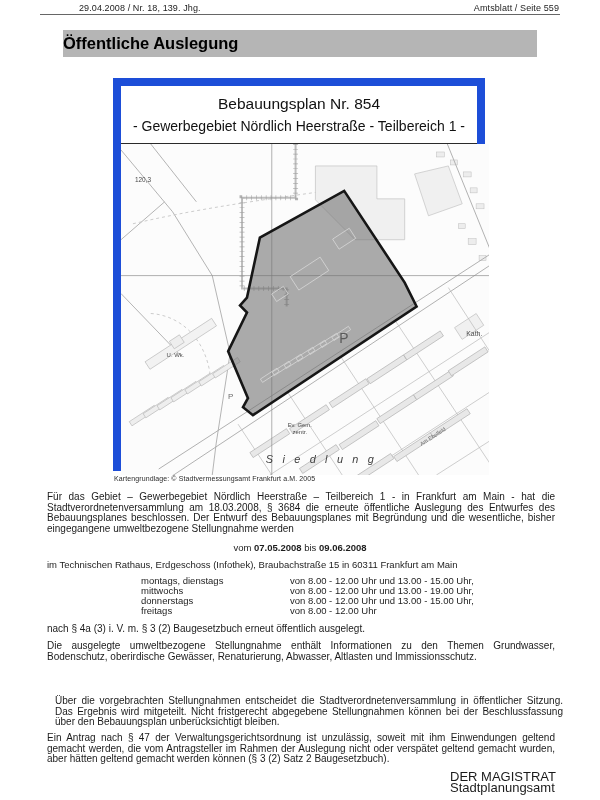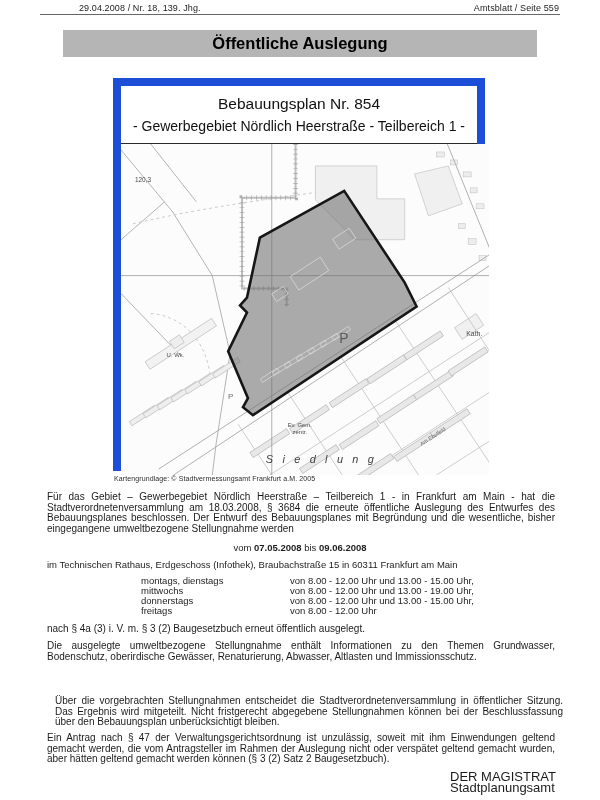--- a/index.html
+++ b/index.html
@@ -8,21 +8,21 @@
     font-family:"Liberation Sans",sans-serif;color:#1d1d1d;overflow:hidden;
   }
   .abs{position:absolute;}
   
   .hdr{top:3px;font-size:9px;letter-spacing:.1px;color:#222;}
   .hdr-left{left:42px;margin-left:37px;}
   .hdr-right{right:41px;}
   .hdr-rule{top:14px;left:40px;width:520px;border-top:1.2px solid #666;height:0;}
   
   .banner{top:30px;left:63px;width:474px;height:27px;background:#b5b5b5;
-    text-align:center;line-height:27px;font-size:16.5px;font-weight:bold;color:#000;}
+    text-align:left;line-height:27px;font-size:16.5px;font-weight:bold;color:#000;}
   
   .plan-box{top:78px;left:113px;width:372px;height:393px;border:8px solid #1d4ed8;
     box-sizing:border-box;background:#fff;}
   .plan-title-area{height:58px;border-bottom:1.5px solid #2a2a2a;box-sizing:border-box;
     text-align:center;padding-top:9px;}
   .plan-title{font-size:15.5px;color:#111;}
   .plan-subtitle{font-size:14px;margin-top:5px;color:#111;}
   .map-wrap{width:368px;height:331px;}
   .map-credit{top:475px;left:114px;font-size:7px;color:#2a2a2a;letter-spacing:.1px;}
   

